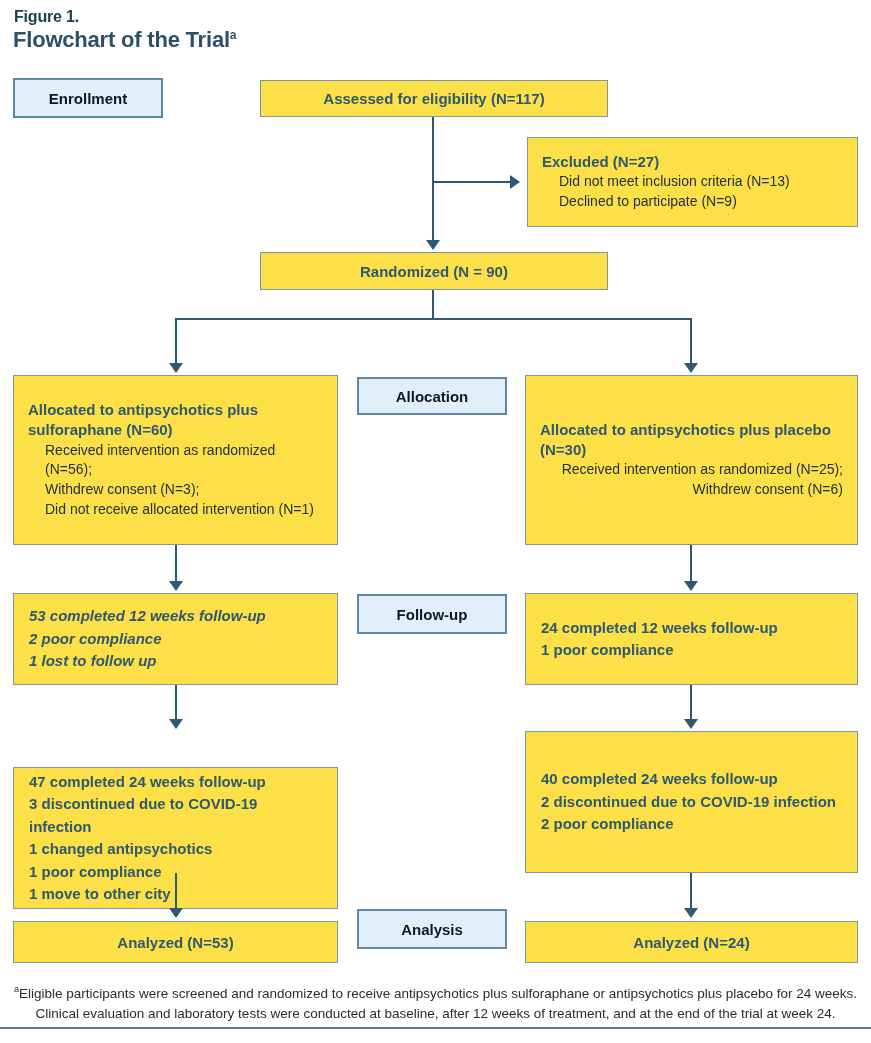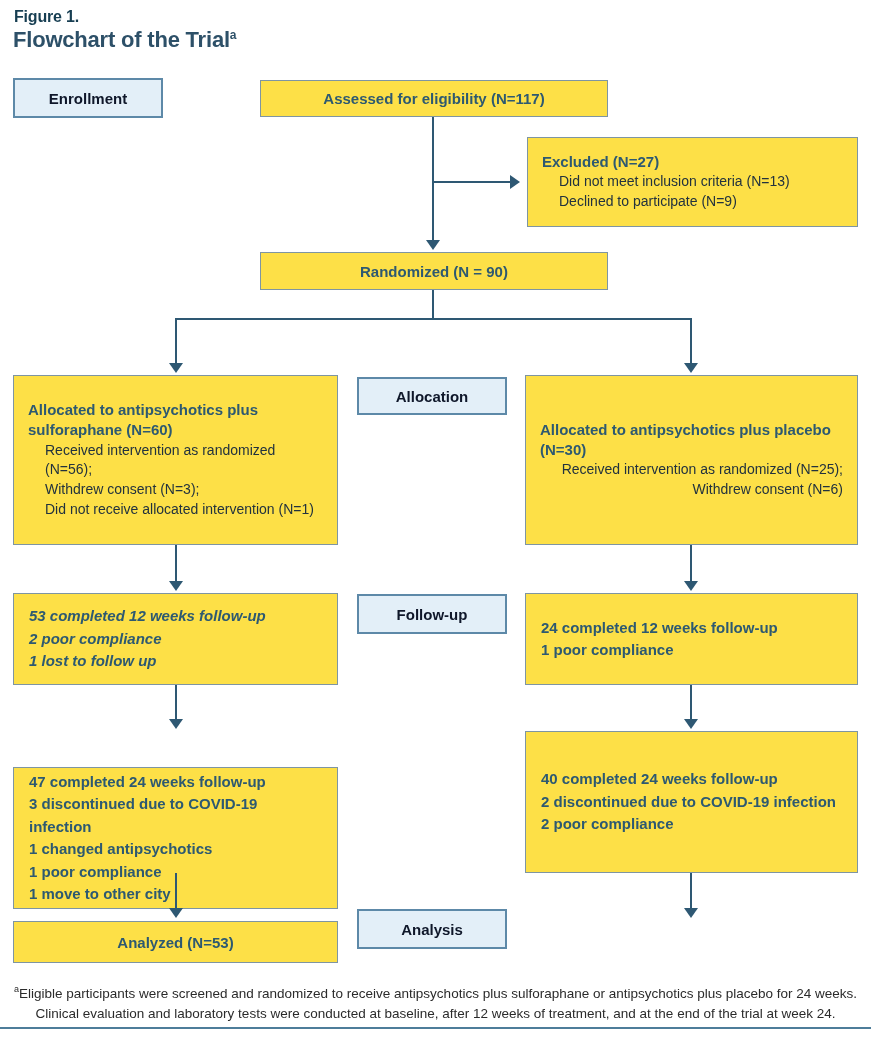--- a/index.html
+++ b/index.html
@@ -99,20 +99,23 @@
 
   <div class="content-box lines-box" style="left:525px;top:731px;width:333px;height:142px;">
     <div>40 completed 24 weeks follow-up</div>
     <div>2 discontinued due to COVID-19 infection</div>
     <div>2 poor compliance</div>
   </div>
 
   <div class="content-box center-box" style="left:13px;top:921px;width:325px;height:42px;">
     <span>Analyzed (N=53)</span>
   </div>
+  <div class="content-box center-box" style="left:525px;top:921px;width:333px;height:42px;">
+    <span>Analyzed (N=24)</span>
+  </div>
 
   <div class="vline" style="left:432px;top:117px;height:124px;"></div>
   <div class="arrow-down" style="left:426px;top:240px;"></div>
 
   <div class="hline" style="left:432px;top:181px;width:79px;"></div>
   <div class="arrow-right" style="left:510px;top:175px;"></div>
 
   <div class="vline" style="left:432px;top:290px;height:29px;"></div>
   <div class="hline" style="left:175px;top:318px;width:517px;"></div>
   <div class="vline" style="left:175px;top:318px;height:45px;"></div>

